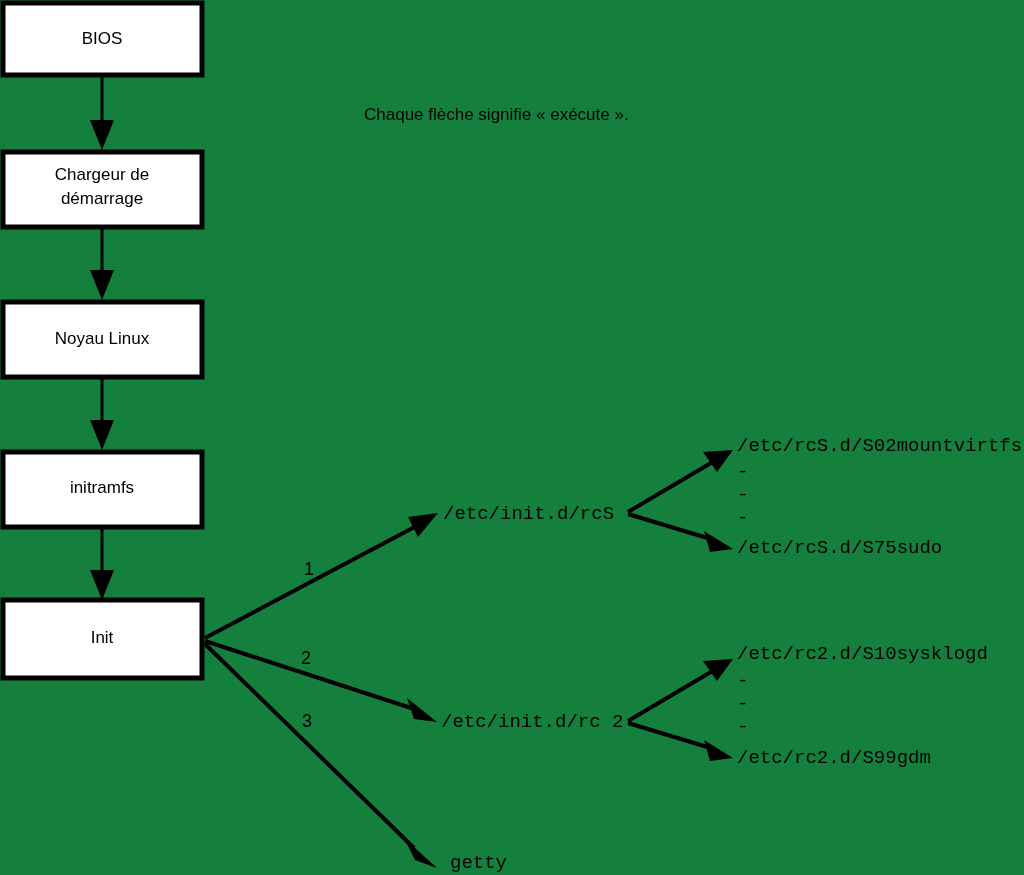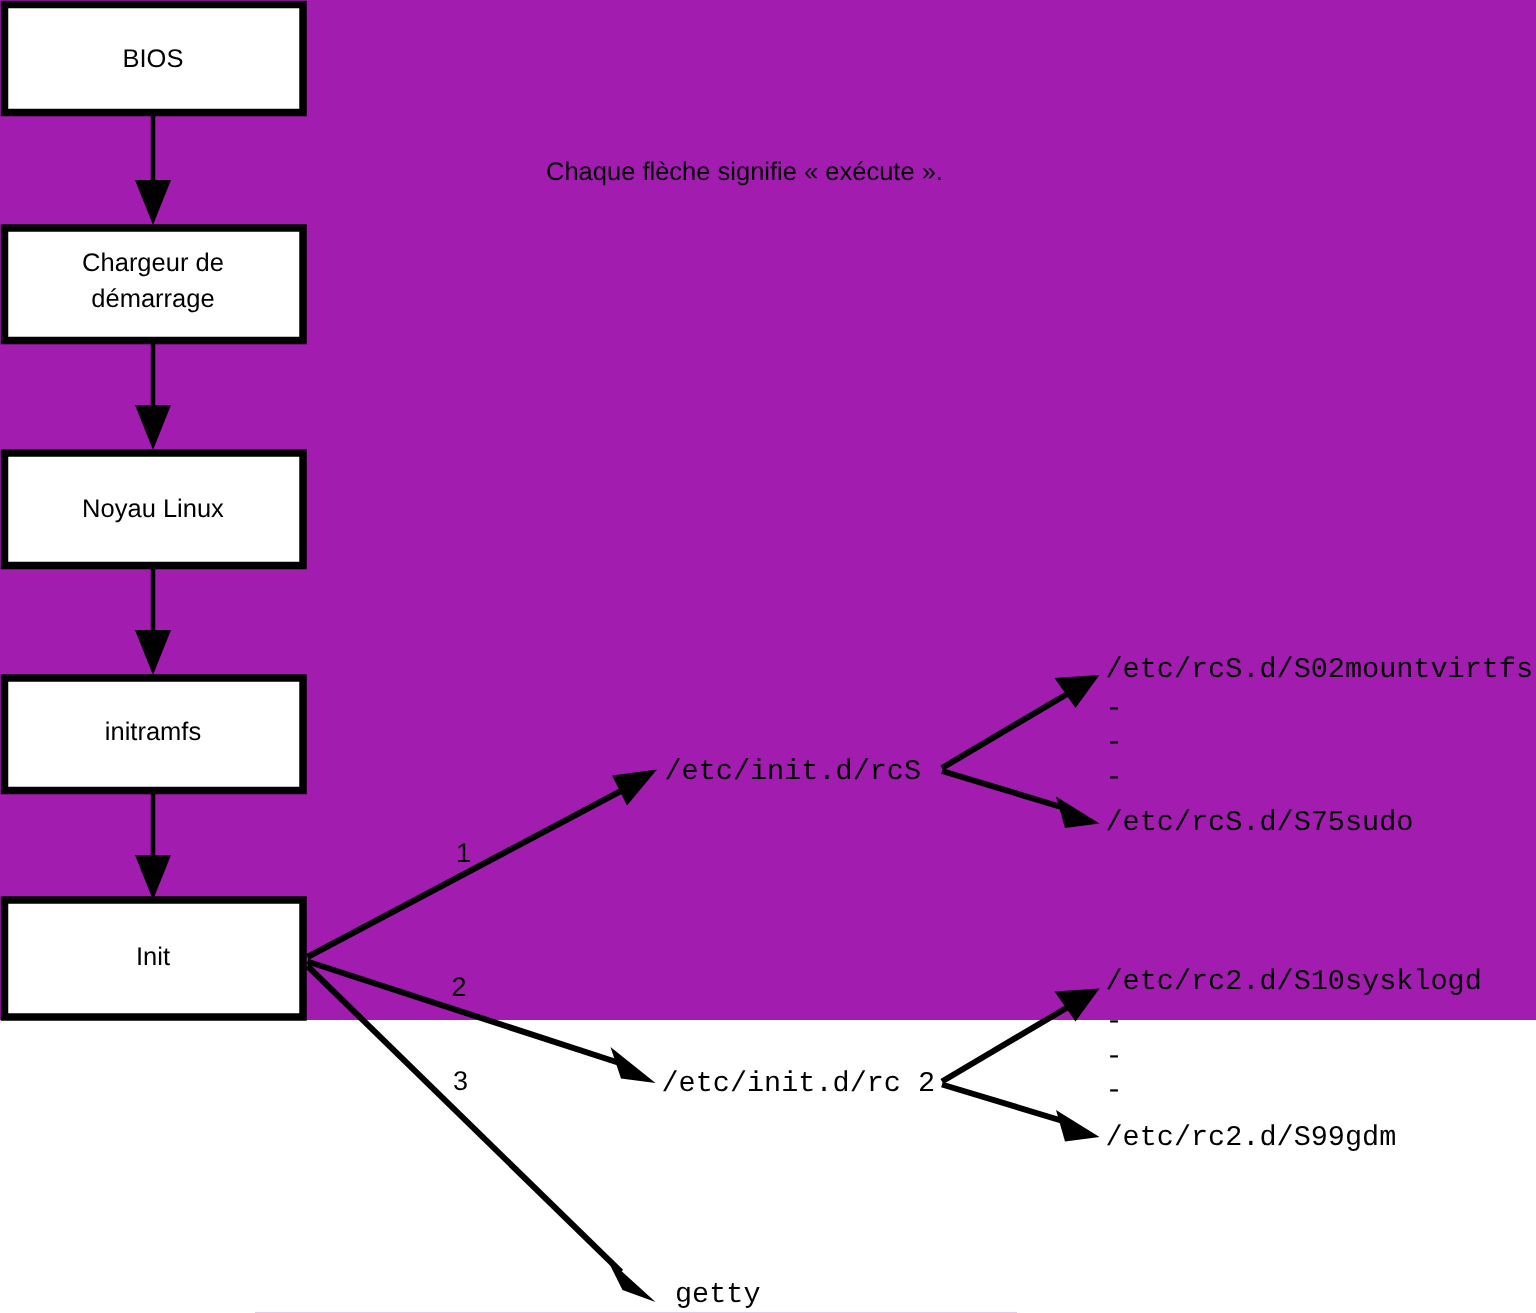--- a/index.html
+++ b/index.html
@@ -9,22 +9,22 @@
   }
   body {
     width: 1024px;
     height: 875px;
     overflow: hidden;
     font-family: "Liberation Sans", sans-serif;
   }
   #diagram-root {
     position: relative;
     width: 1024px;
-    height: 680px;
-    background: #a21caf;
+    height: 875px;
+    background: #15803d;
   }
   svg#boot-diagram {
     display: block;
     width: 1024px;
     height: 875px;
   }
   .node-box {
     fill: #ffffff;
     stroke: #000000;
     stroke-width: 5;

